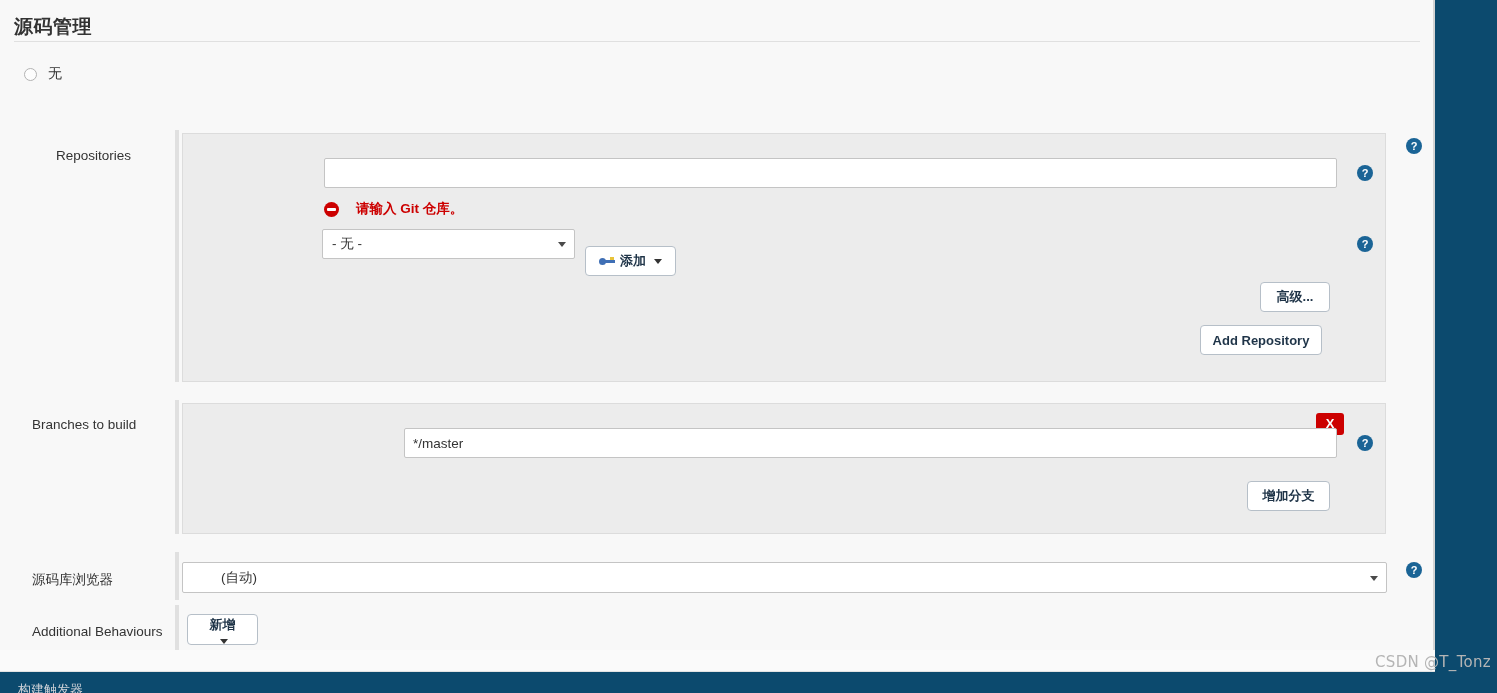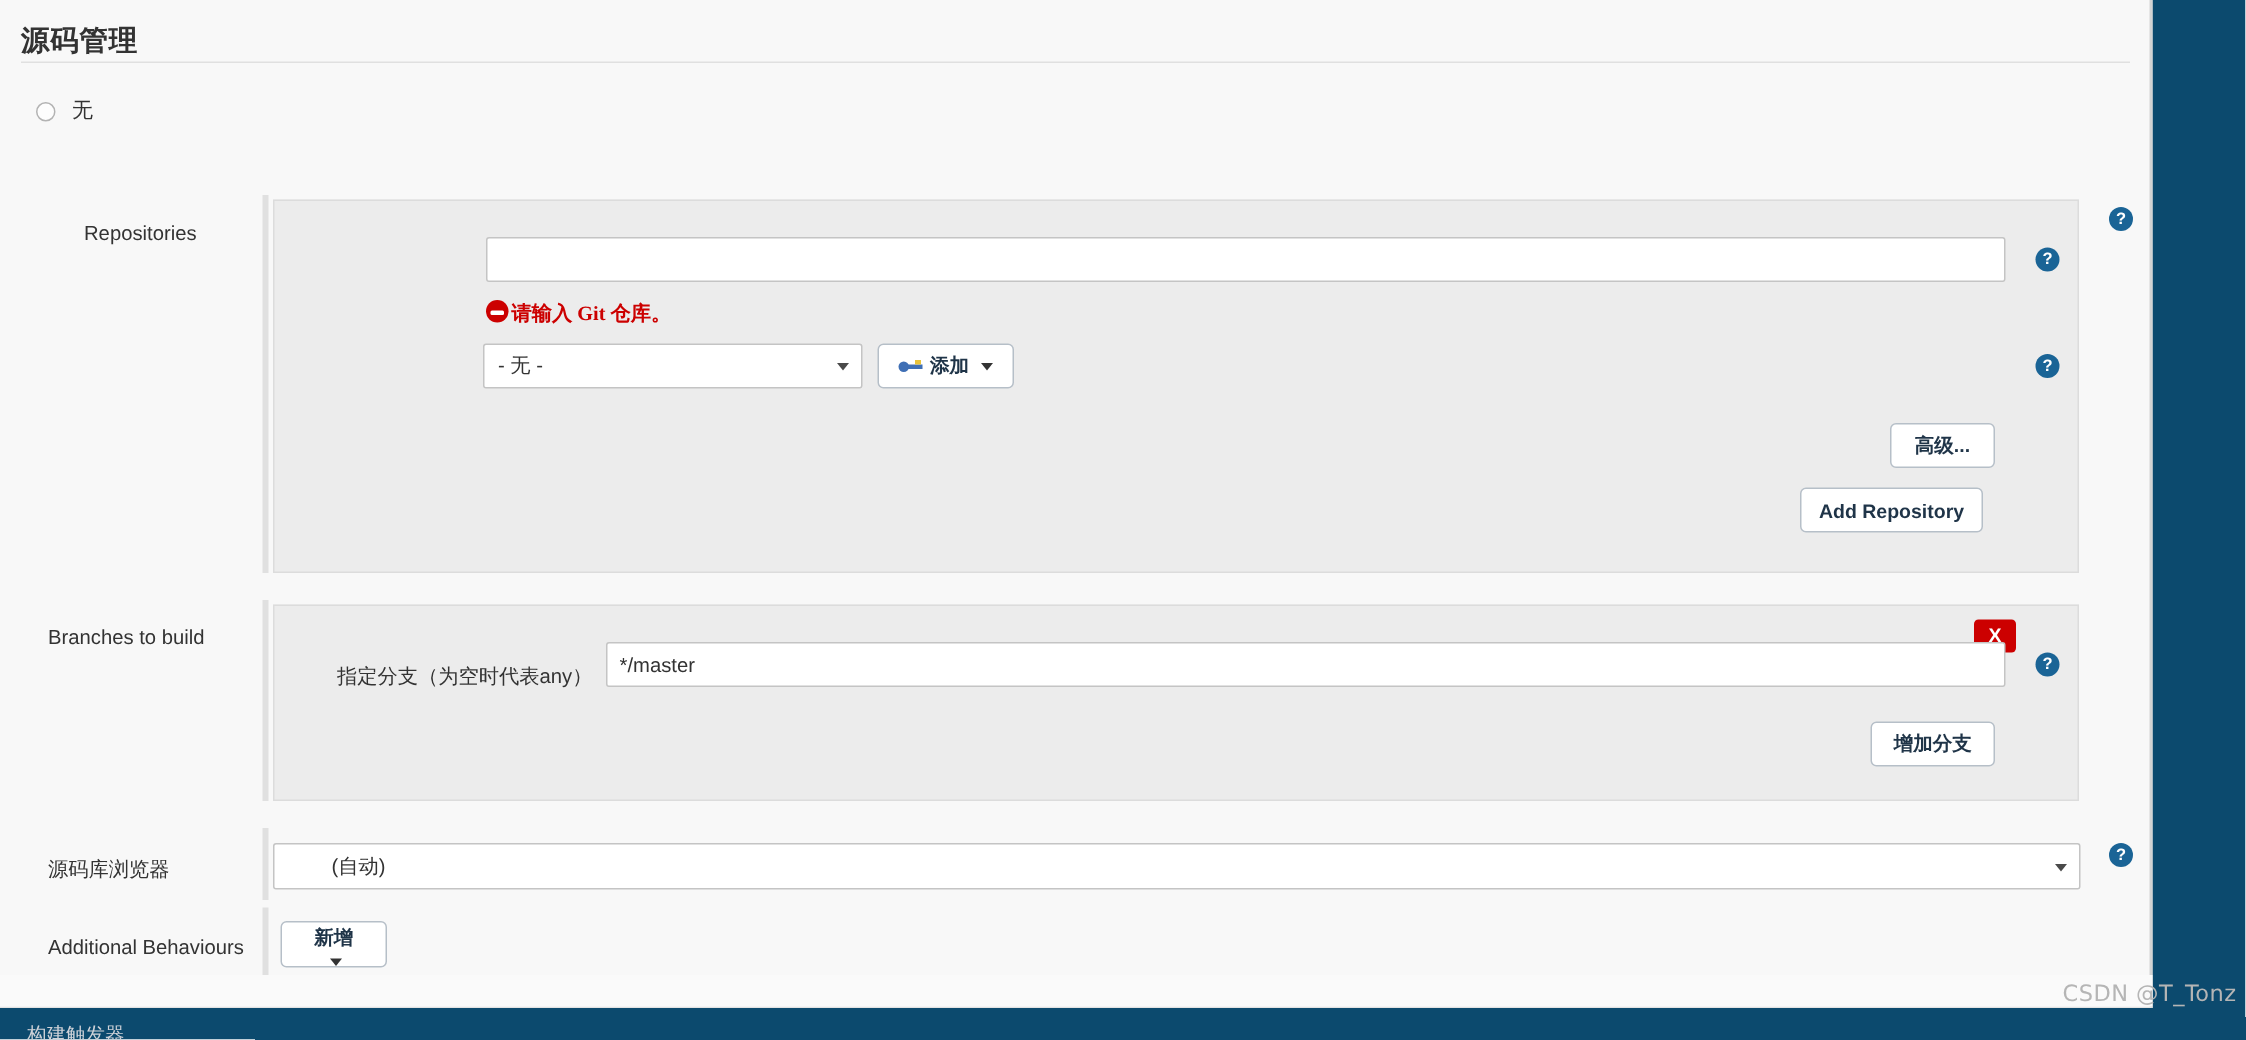--- a/index.html
+++ b/index.html
@@ -167,26 +167,25 @@
     display: inline-block;
     position: absolute;
     font-family: "Liberation Sans", sans-serif;
     cursor: pointer;
   }
 
   
   .err {
     position: absolute;
     display: flex;
-    align-items: flex-start;
-    gap: 2px;
+    align-items: center;
+    gap: 17px;
     font-size: 13.5px;
     font-weight: bold;
     color: #cc0000;
-    font-family: Liberation Serif, serif;
   }
   .err-icon {
     width: 15px; height: 15px;
     border-radius: 50%;
     background: #cc0000;
     position: relative;
     flex: 0 0 auto;
   }
   .err-icon::after {
     content: "";
@@ -290,21 +289,21 @@
       <div class="err" style="left:141px; top:66px;">
         <span class="err-icon"></span>
         <span>请输入 Git 仓库。</span>
       </div>
 
       <div class="field-label" style="position:absolute; left:0px; top:102px; width:252px;">Credentials</div>
       <div class="sel" style="position:absolute; left:139px; top:95px; width:253px;">
         <span>- 无 -</span>
         <span class="caret"></span>
       </div>
-      <div class="btn" style="position:absolute; left:402px; top:95px;">
+      <div class="btn" style="position:absolute; left:402px; top:112px;">
         <span class="key-icon">
           <span class="kb"></span>
             <span class="ks"></span>
             <span class="kt"></span>
         </span>
         <span>添加</span>
         <span class="dcaret"></span>
       </div>
       <span class="help" style="left:1174px; top:102px;">?</span>
 
@@ -319,21 +318,20 @@
 
     <div class="left-rail" style="left:175px; top:400px; height:134px;"></div>
     <div class="sec-label" style="position:absolute; left:32px; top:407px;">Branches to build</div>
 
     <div class="panel" style="position:absolute; left:182px; top:403px; width:1204px; height:131px;">
 
       <div class="del-x" style="left:1133px; top:9px;">
         <span>X</span>
       </div>
 
-      <div class="field-label" style="position:absolute; left:0px; top:31px; width:212px;">指定分支（为空时代表any）</div>
       <input class="txt" style="position: absolute; left: 221px; top: 24px; width: 933px;" value="*/master">
       <span class="help" style="left:1174px; top:31px;">?</span>
 
       <div class="btn" style="position:absolute; left:1064px; top:77px; width:83px;">
         <span>增加分支</span>
       </div>
     </div>
 
     <div class="left-rail" style="left:175px; top:552px; height:48px;"></div>
     <div class="sec-label" style="position:absolute; left:32px; top:561px;">源码库浏览器</div>

